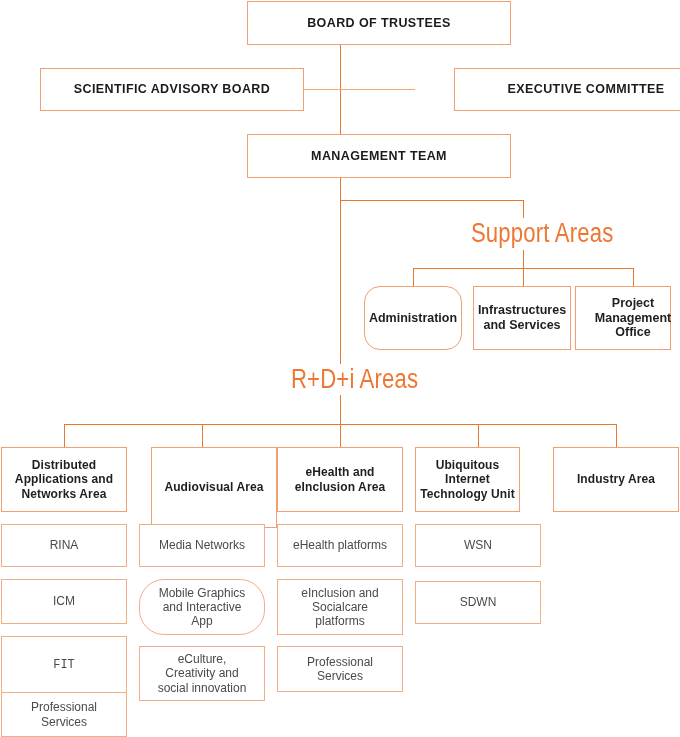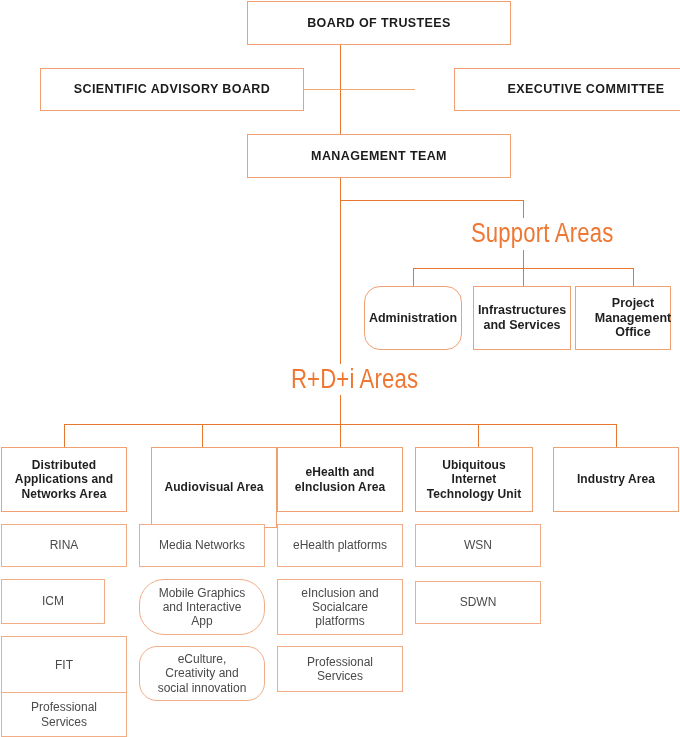--- a/index.html
+++ b/index.html
@@ -164,47 +164,47 @@
 
   <div class="box area" style="left:1px; top:447px; width:126px; height:65px;">
     <span>Distributed<br>Applications and<br>Networks Area</span>
   </div>
   <div class="box area" style="left:139px; top:447px; width:126px; height:81px;margin-left:12px;">
     <span>Audiovisual Area</span>
   </div>
   <div class="box area" style="left:277px; top:447px; width:126px; height:65px;">
     <span>eHealth and<br>eInclusion Area</span>
   </div>
-  <div class="box area" style="left:415px; top:447px; width:118px; height:65px;">
+  <div class="box area" style="left:415px; top:447px; width:105px; height:65px;">
     <span>Ubiquitous<br>Internet<br>Technology Unit</span>
   </div>
   <div class="box area" style="left:553px; top:447px; width:126px; height:65px;">
     <span>Industry Area</span>
   </div>
 
   <div class="box sub" style="left:1px; top:524px; width:126px; height:43px;">
     <span>RINA</span>
   </div>
-  <div class="box sub" style="left:1px; top:579px; width:104px; height:45px;">
+  <div class="box sub" style="left:1px; top:579px; width:126px; height:45px;">
     <span>ICM</span>
   </div>
-  <div class="box sub" style="left:1px; top:636px; width:126px; height:58px;">
+  <div class="box sub" style="left:1px; top:636px; width:126px; height:58px;font-family:Liberation Mono, monospace;">
     <span>FIT</span>
   </div>
   <div class="box sub" style="left:1px; top:692px; width:126px; height:45px;">
     <span>Professional<br>Services</span>
   </div>
 
   <div class="box sub" style="left:139px; top:524px; width:126px; height:43px;">
     <span>Media Networks</span>
   </div>
   <div class="box sub" style="left:139px; top:579px; width:126px; height:56px;border-radius:25px;">
     <span>Mobile Graphics<br>and Interactive<br>App</span>
   </div>
-  <div class="box sub" style="left:139px; top:646px; width:126px; height:55px;border-radius:18px;">
+  <div class="box sub" style="left:139px; top:646px; width:126px; height:55px;">
     <span>eCulture,<br>Creativity and<br>social innovation</span>
   </div>
 
   <div class="box sub" style="left:277px; top:524px; width:126px; height:43px;">
     <span>eHealth platforms</span>
   </div>
   <div class="box sub" style="left:277px; top:579px; width:126px; height:56px;">
     <span>eInclusion and<br>Socialcare<br>platforms</span>
   </div>
   <div class="box sub" style="left:277px; top:646px; width:126px; height:46px;">

